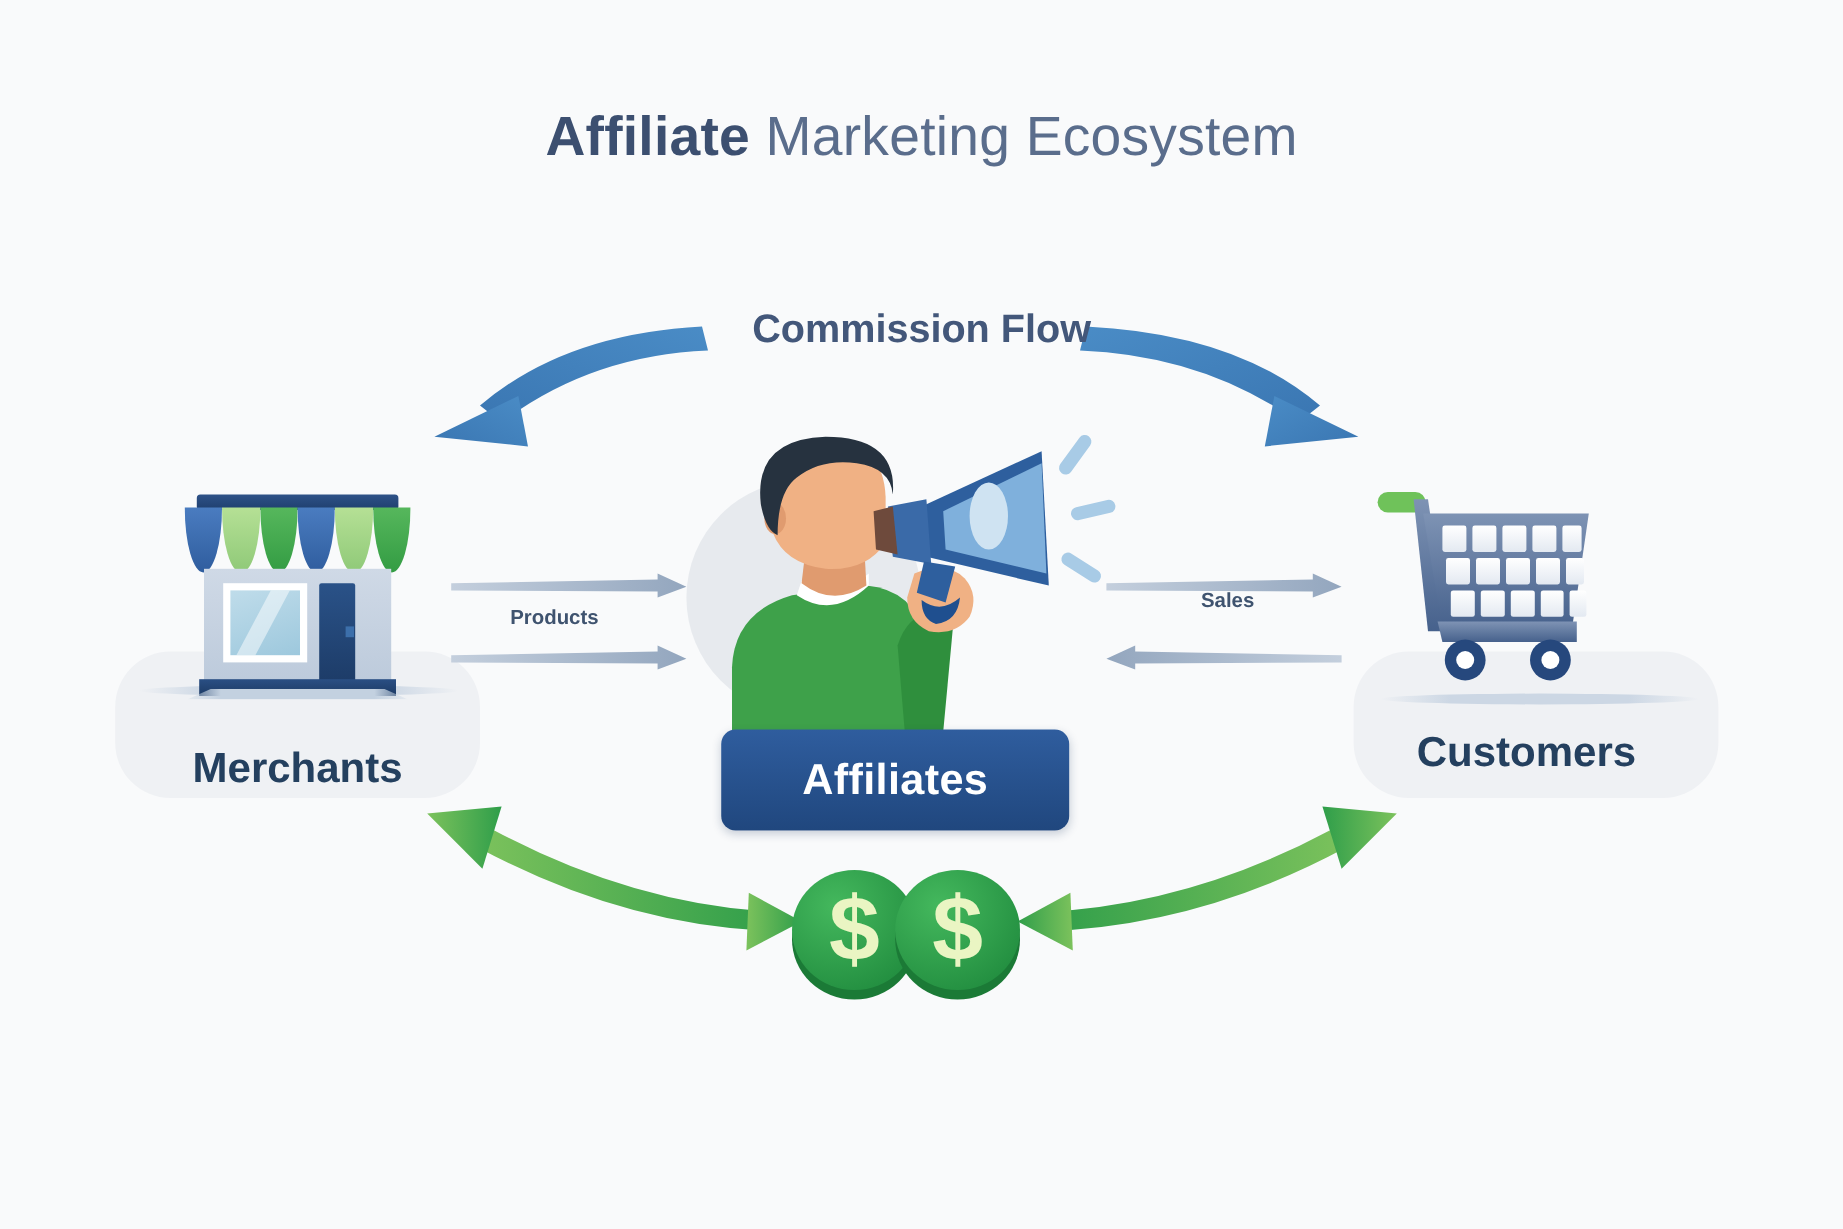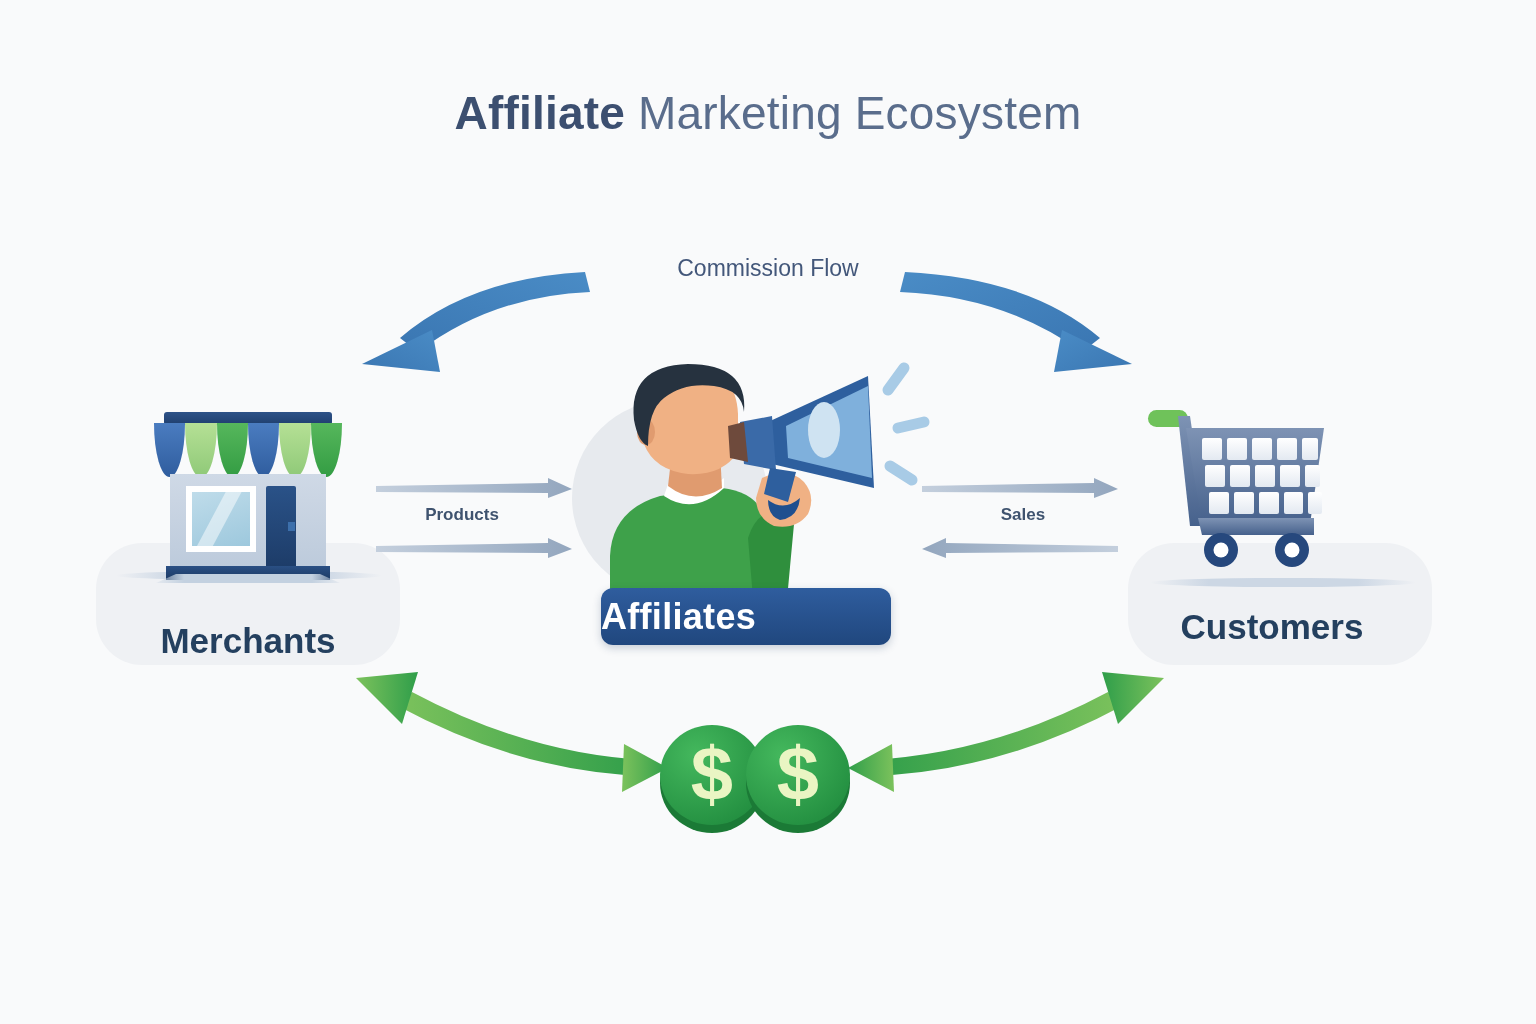--- a/index.html
+++ b/index.html
@@ -107,43 +107,43 @@
 
   
   #affiliate-figure{position:absolute;left:572px;top:360px;width:360px;height:250px;}
   #affiliate-halo{
     position:absolute;left:0px;top:40px;width:196px;height:196px;
     background:#e7eaee;border-radius:50%;
   }
 
   
   #affiliates-card{
-    position:absolute;left:601px;top:588px;width:290px;height:57px;
+    position:absolute;left:601px;top:608px;width:290px;height:84px;
     background:linear-gradient(180deg,#2f5d9e,#20477e);
     border-radius:12px;
     box-shadow:0 3px 8px rgba(20,45,85,.22);
-    display:flex;align-items:center;justify-content:flex-start;
+    display:flex;align-items:center;justify-content:center;
   }
   #affiliates-label{
     color:#ffffff;font-size:36px;font-weight:700;letter-spacing:.3px;
     white-space:nowrap;
   }
 
   
   .flow-label{
     position:absolute;
     font-size:17px;font-weight:600;
     color:#3f536f;
     white-space:nowrap;text-align:center;
   }
   #label-products{left:352px;top:505px;width:220px;}
-  #label-sales{left:928px;top:505px;width:190px;}
+  #label-sales{left:928px;top:491px;width:190px;}
   #label-commission{
     left:518px;top:255px;width:500px;
-    font-size:23px;font-weight:400;color:#43577a;
+    font-size:33px;font-weight:700;color:#43577a;
   }
 
   
   .svg-layer{position:absolute;left:0;top:0;width:1536px;height:1024px;pointer-events:none;}
 </style>
 </head>
 <body>
 
 <div class="stage">
 

